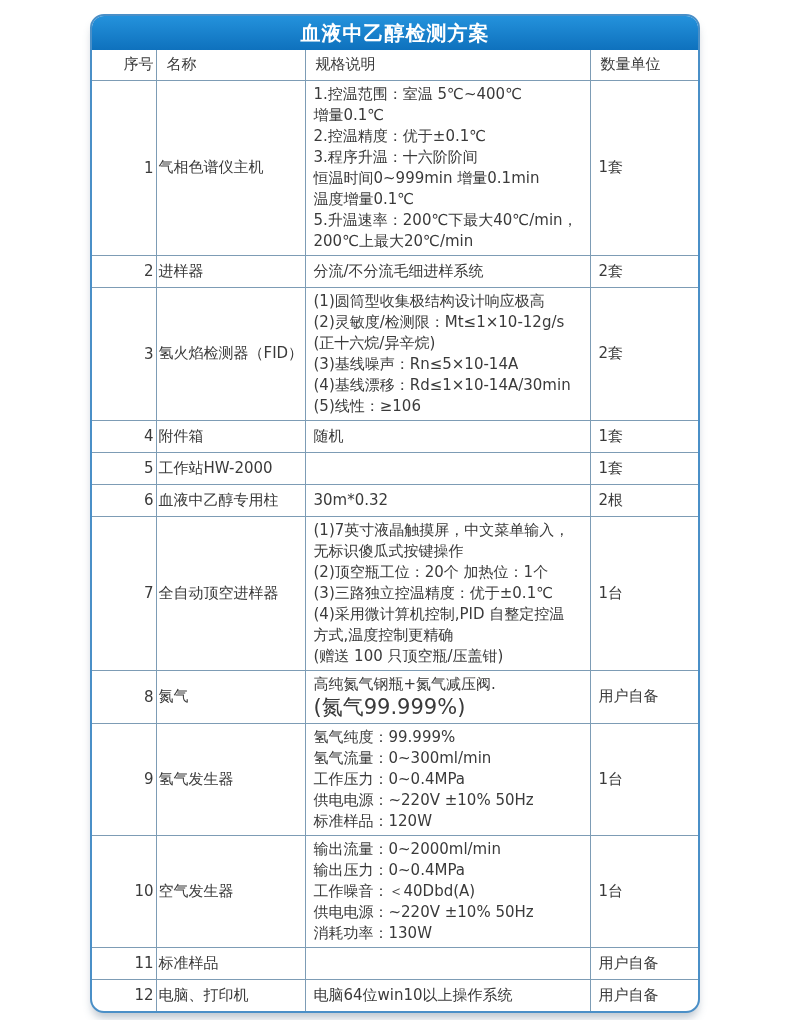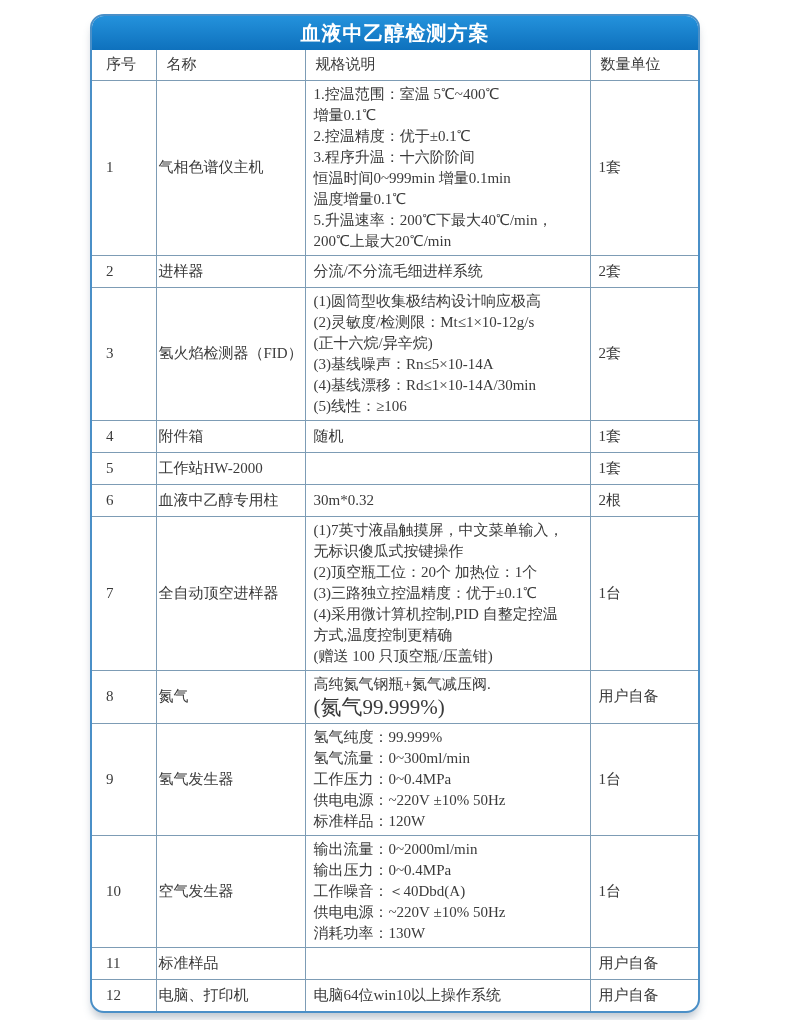--- a/index.html
+++ b/index.html
@@ -9,21 +9,21 @@
     --outer:#4a8fc7;
     --text:#3a3a3a;
     --title-text:#ffffff;
   }
   *{box-sizing:border-box;}
   html,body{margin:0;padding:0;}
   body{
     width:790px;height:1020px;background:#ffffff;
     font-family:"DejaVu Sans",sans-serif;color:var(--text);
   }
-  .page{width:790px;height:760px;position:relative;font-family:Liberation Serif, serif;}
+  .page{width:790px;height:760px;position:relative;}
   .card{
     width:610px;margin:0 auto;position:relative;top:14px;
     border:2px solid var(--outer);border-radius:14px;overflow:hidden;
     background:#fff;
     box-shadow:0 7px 9px -2px rgba(110,130,150,.45);
   }
   .title-bar{
     height:34px;
     background:linear-gradient(180deg,var(--blue-top) 0%,var(--blue-bottom) 100%);
     display:flex;align-items:center;justify-content:center;
@@ -39,21 +39,21 @@
   col.c-name{width:149px;}
   col.c-spec{width:285px;}
   col.c-qty{width:108px;}
   th,td{
     border:1px solid var(--grid);
     vertical-align:middle;
     padding:3px 8px;
     overflow:hidden;
   }
   th{font-weight:normal;text-align:left;height:30px;padding-left:10px;}
-  th:first-child,td:first-child{border-left:0;text-align:left;padding-left:14px;padding-right:2px;}
+  th:first-child,td:first-child{border-left:0;text-align:right;padding-left:2px;padding-right:2px;}
   th:last-child,td:last-child{border-right:0;}
   thead th{border-top:0;}
   tbody tr:last-child td{border-bottom:0;}
   tbody td{height:32px;}
   td.name-cell{padding-left:2px;white-space:nowrap;}
   td.qty-cell{white-space:nowrap;}
   .spec-line{line-height:21px;white-space:nowrap;}
   .spec-line.large{font-size:21px;line-height:25px;}
 </style>
 </head>

